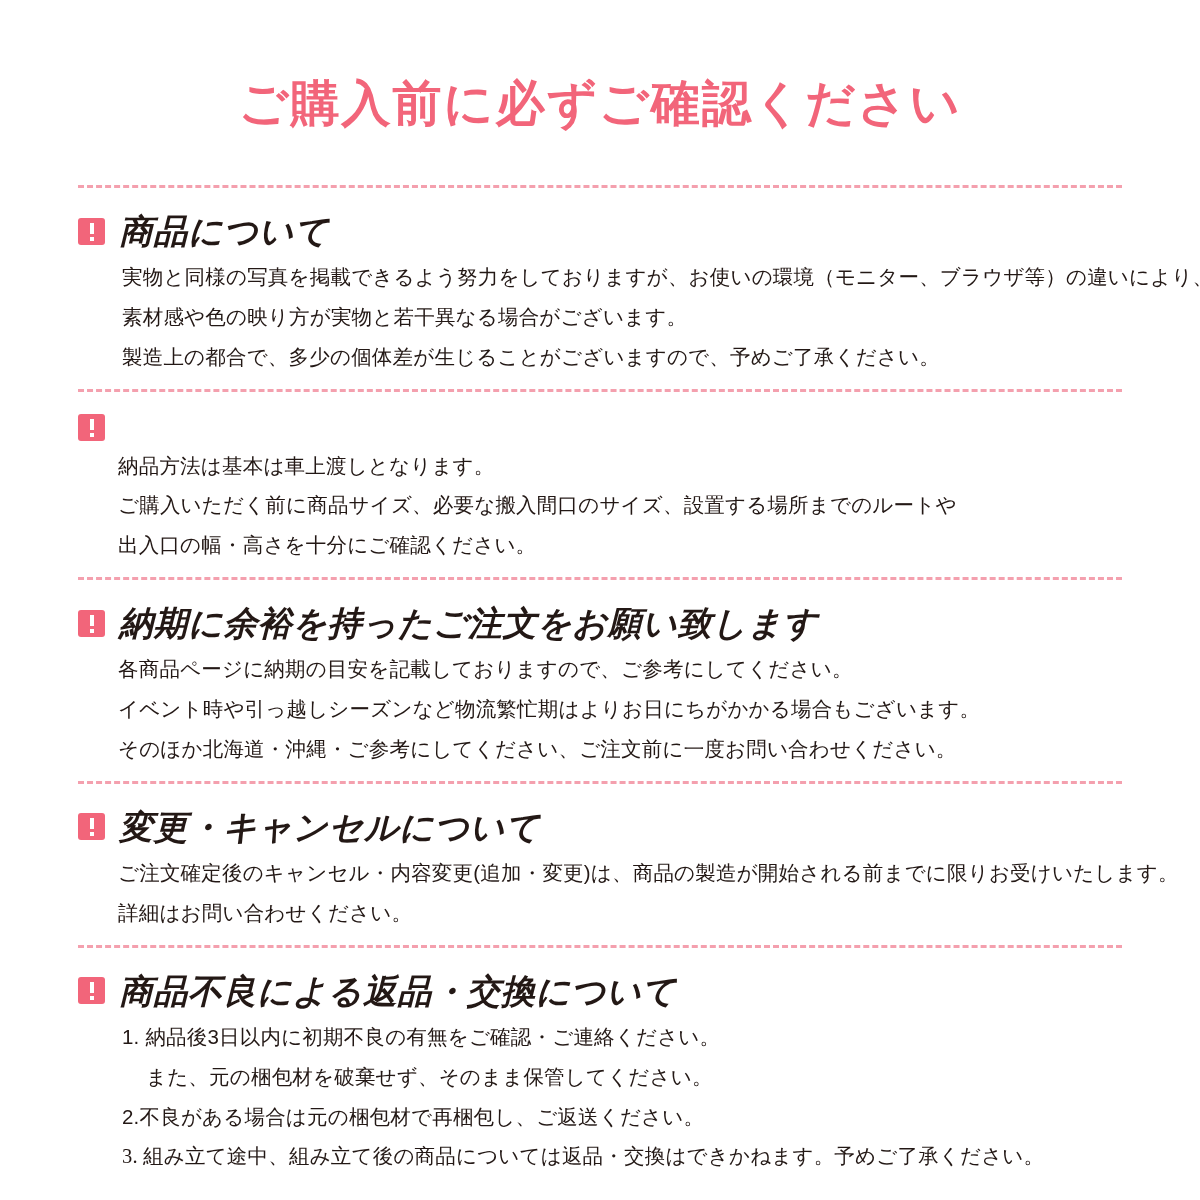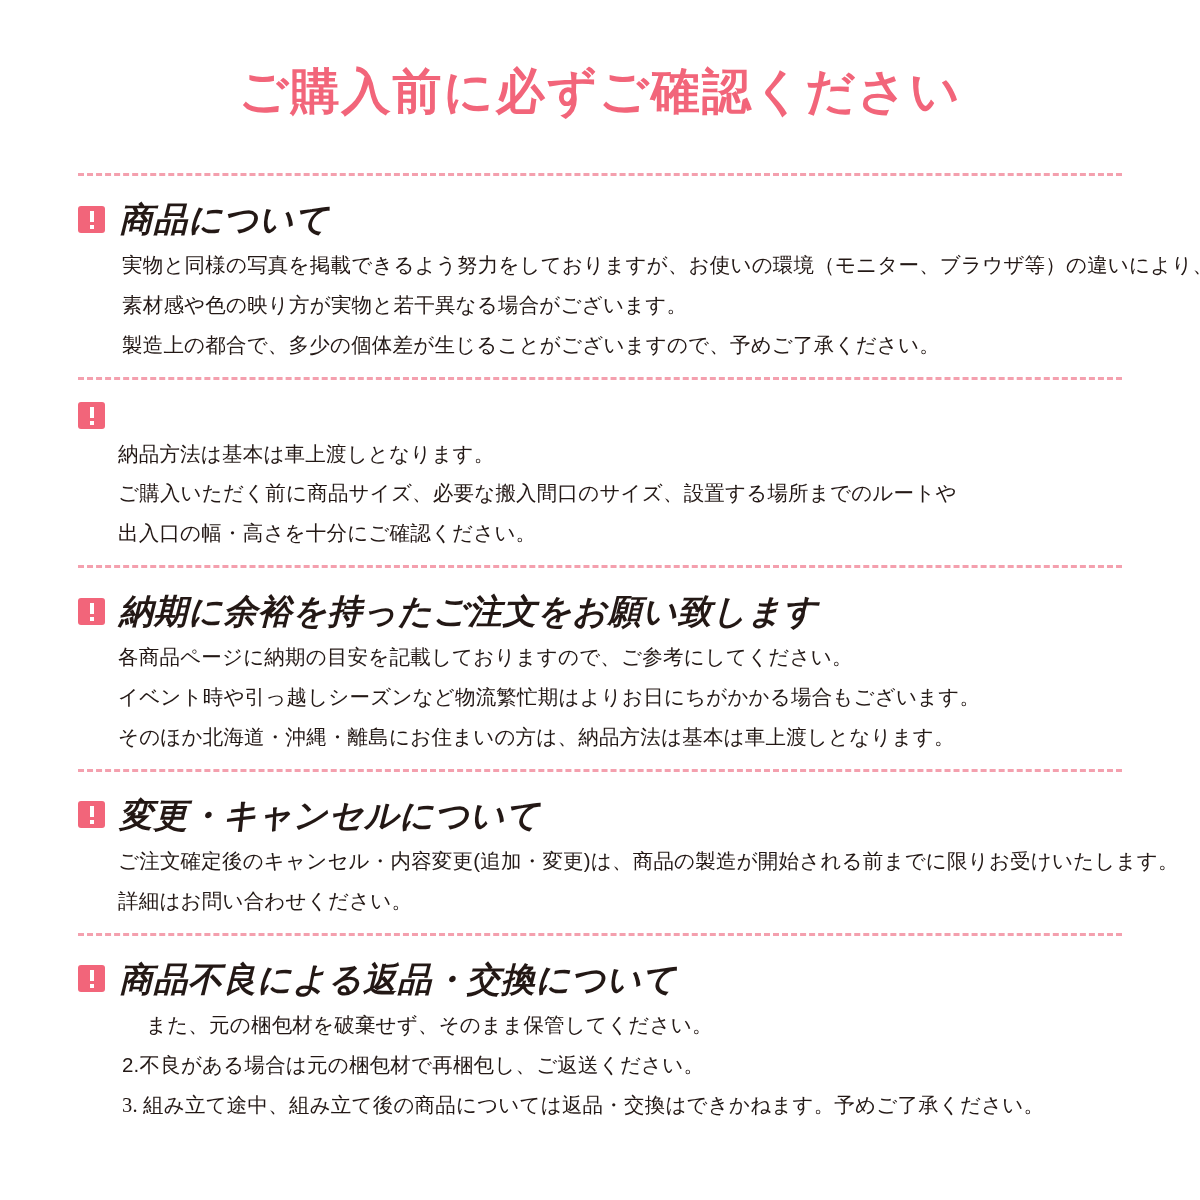--- a/index.html
+++ b/index.html
@@ -21,21 +21,21 @@
     box-sizing: border-box;
     padding: 0 78px;
   }
   .page-title {
     text-align: center;
     color: #f2657a;
     font-size: 49px;
     font-weight: bold;
     letter-spacing: 2px;
     line-height: 1.2;
-    margin: 0;
+    margin: 12px;
     padding-top: 62px;
     white-space: nowrap;
   }
   .divider {
     height: 0;
     border-top: 3px dashed #f4a0ae;
     margin: 0;
   }
   .divider.first { margin-top: 52px; }
 
@@ -146,21 +146,21 @@
   <div class="divider"></div>
 
   <div class="section">
     <div class="section-head">
       <span class="bang-icon"></span>
       <span class="section-title">納期に余裕を持ったご注文をお願い致します</span>
     </div>
     <div class="section-body body-indent-2">
       <p>各商品ページに納期の目安を記載しておりますので、ご参考にしてください。</p>
       <p>イベント時や引っ越しシーズンなど物流繁忙期はよりお日にちがかかる場合もございます。</p>
-      <p>そのほか北海道・沖縄・離島にお住まいの方は、納品方法は基本は車上渡しとなります。</p>
+      <p>そのほか北海道・沖縄・ご参考にしてください、ご注文前に一度お問い合わせください。</p>
     </div>
   </div>
 
   <div class="divider"></div>
 
   <div class="section">
     <div class="section-head">
       <span class="bang-icon"></span>
       <span class="section-title">変更・キャンセルについて</span>
     </div>
@@ -171,20 +171,21 @@
   </div>
 
   <div class="divider"></div>
 
   <div class="section">
     <div class="section-head">
       <span class="bang-icon"></span>
       <span class="section-title">商品不良による返品・交換について</span>
     </div>
     <div class="section-body body-indent-0">
+      <p>1. 納品後3日以内に初期不良の有無をご確認・ご連絡ください。</p>
       <p class="sub-indent">また、元の梱包材を破棄せず、そのまま保管してください。</p>
       <p>2.不良がある場合は元の梱包材で再梱包し、ご返送ください。</p>
       <p>3. 組み立て途中、組み立て後の商品については返品・交換はできかねます。予めご了承ください。</p>
     </div>
   </div>
 
   <div class="bottom-pad"></div>
 </div>
 
 </body></html>

